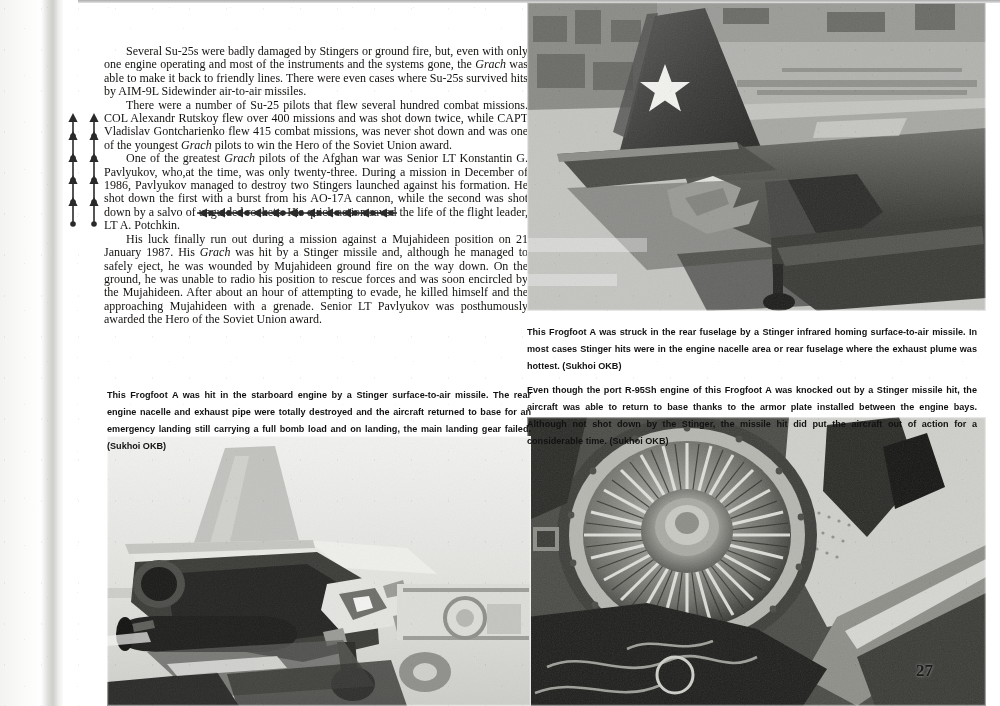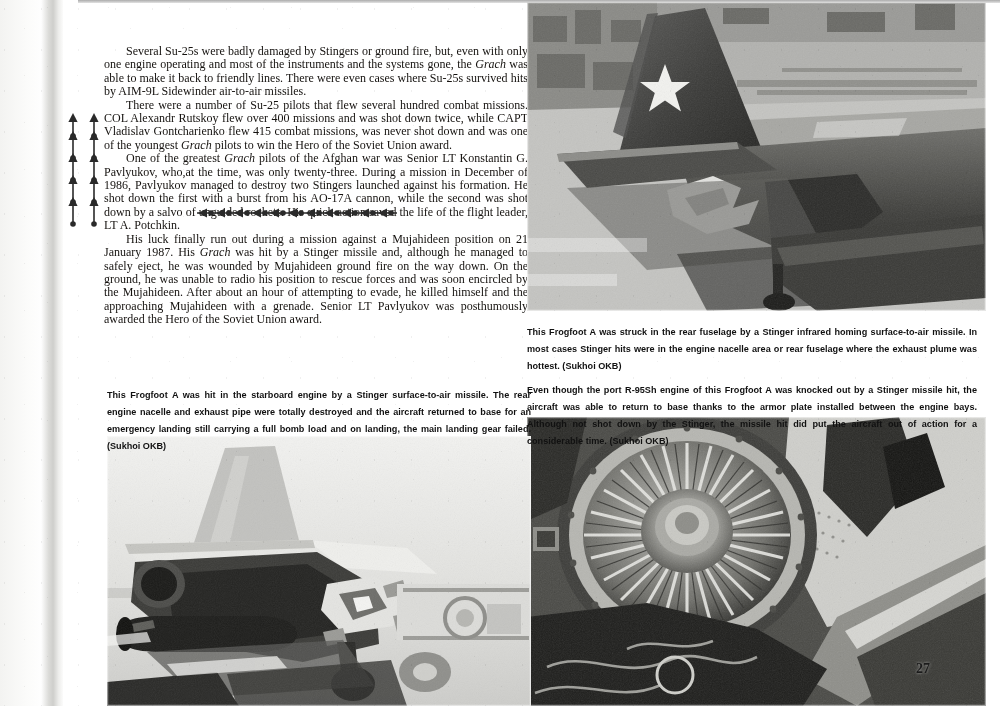--- a/index.html
+++ b/index.html
@@ -60,21 +60,21 @@
   .photo svg{display:block;width:100%;height:100%;}
 
   #photo-tail{left:527px;top:2px;width:459px;height:309px;}
   #photo-engine{left:527px;top:417px;width:459px;height:289px;}
   #photo-nacelle{left:107px;top:436px;width:424px;height:270px;}
 
   
   .pageno{
     position:absolute;left:916px;top:661px;
     font-family:"Liberation Serif",serif;font-weight:bold;
-    font-size:14px;color:#1b1b1b;
+    font-size:17px;color:#1b1b1b;
     text-shadow:0 0 3px rgba(255,255,255,.55);
   }
 
   
   .arrow-col{position:absolute;}
   .arrow-row{position:absolute;}
 
   
   .noise{
     position:absolute;inset:0;pointer-events:none;opacity:.055;

